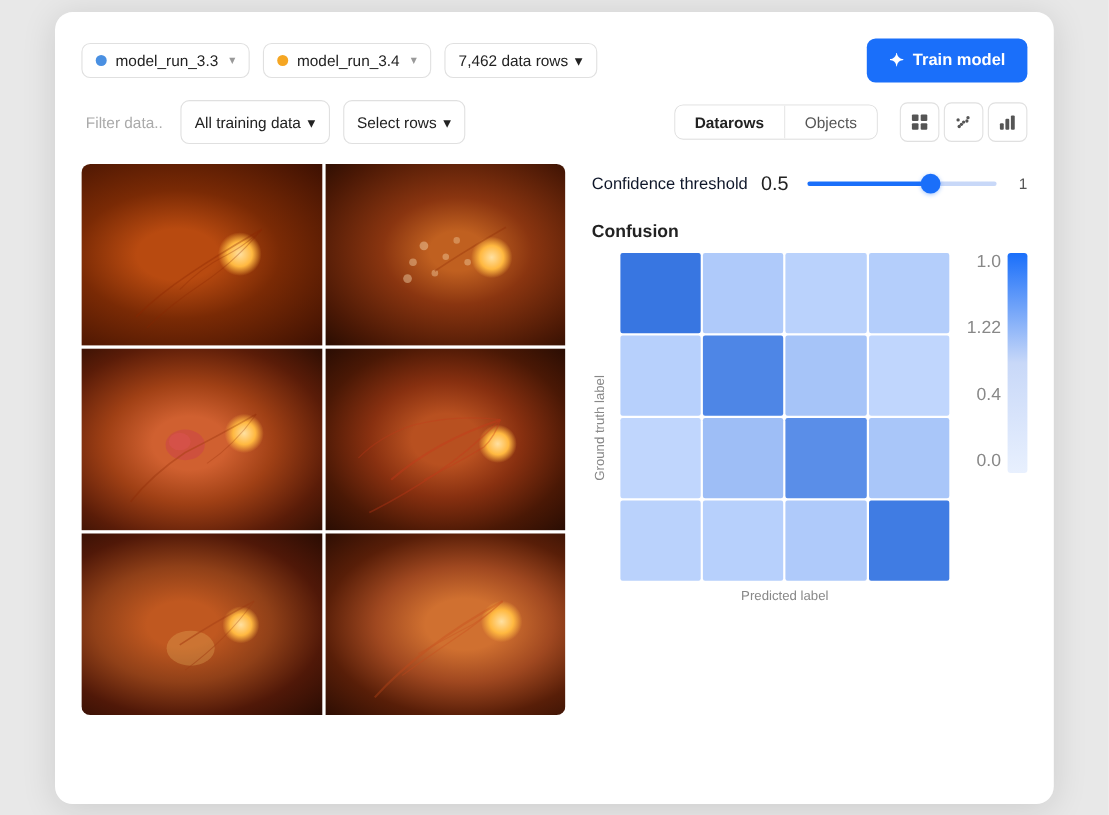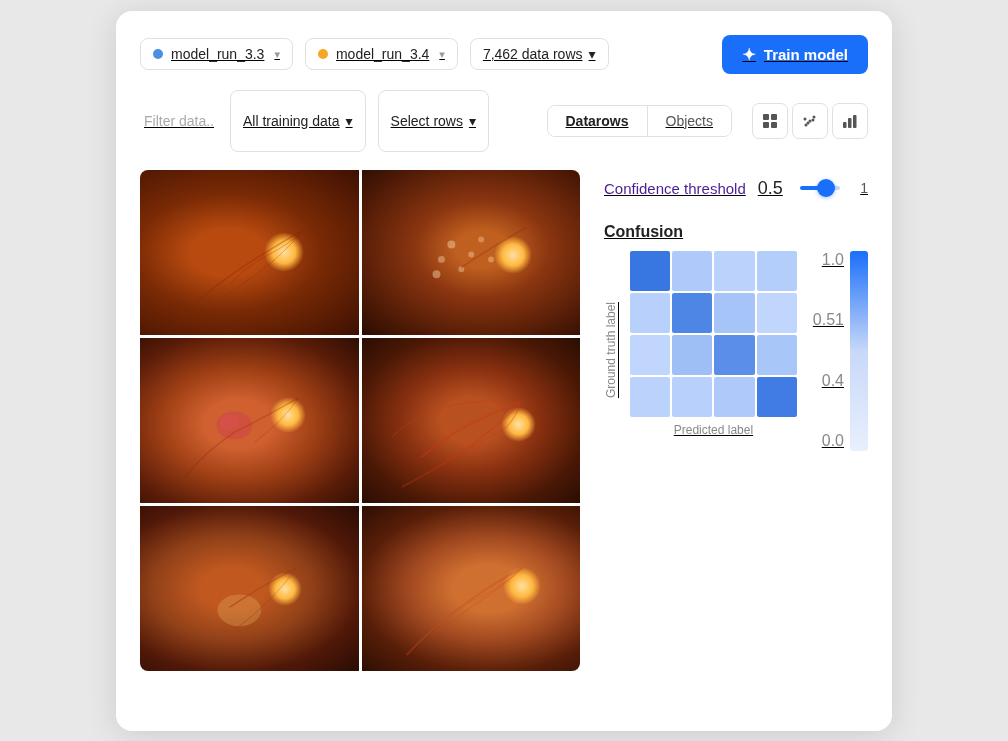--- a/index.html
+++ b/index.html
@@ -7,25 +7,24 @@
       background: #e8e8e8;
       display: flex;
       align-items: center;
       justify-content: center;
       min-height: 100vh;
       font-family: -apple-system, BlinkMacSystemFont, 'Segoe UI', sans-serif;
     }
     .app-container {
       background: #fff;
       border-radius: 16px;
-      width: 776px;
+      width: 908px;
       min-height: 720px;
       padding: 24px;
       box-shadow: 0 4px 32px rgba(0,0,0,0.12);
-      text-decoration: underline;
     }
     
     .toolbar {
       display: flex;
       align-items: center;
       gap: 12px;
       margin-bottom: 16px;
     }
     .model-selector {
       display: flex;
@@ -94,21 +93,21 @@
       font-size: 14px;
       color: #aaa;
       padding: 7px 4px;
     }
     .filter-select {
       display: flex;
       align-items: center;
       gap: 6px;
       border: 1.5px solid #e0e0e0;
       border-radius: 8px;
-      padding: 22px 12px;
+      padding: 11px 12px;
       font-size: 14px;
       font-weight: 500;
       cursor: pointer;
       background: #fff;
       color: #222;
     }
     .tab-group {
       display: flex;
       border: 1.5px solid #e0e0e0;
       border-radius: 8px;
@@ -181,21 +180,21 @@
     
     .confidence-row {
       display: flex;
       align-items: center;
       gap: 12px;
       padding: 8px 0;
     }
     .confidence-label {
       font-size: 15px;
       font-weight: 500;
-      color: #4c1d95;
+      color: #0f172a;
       white-space: nowrap;
     }
     .confidence-value {
       font-size: 18px;
       font-weight: 500;
       color: #222;
       min-width: 30px;
     }
     .slider-container {
       flex: 1;
@@ -508,21 +507,21 @@
                 <div class="cm-cell" style="background: rgb(183, 208, 252);"></div>
                 <div class="cm-cell" style="background: rgb(175, 202, 250);"></div>
                 <div class="cm-cell" style="background: rgb(64, 124, 227);"></div>
               </div>
             <div class="x-axis-label">Predicted label</div>
           </div>
           <div class="color-scale">
             <div style="display:flex;gap:6px;align-items:flex-start;">
               <div class="scale-labels">
                 <span>1.0</span>
-                <span>0.51</span>
+                <span>1.22</span>
                 <span>0.4</span>
                 <span>0.0</span>
               </div>
               <div class="scale-bar"></div>
             </div>
           </div>
         </div>
       </div>
     </div>
   </div>

